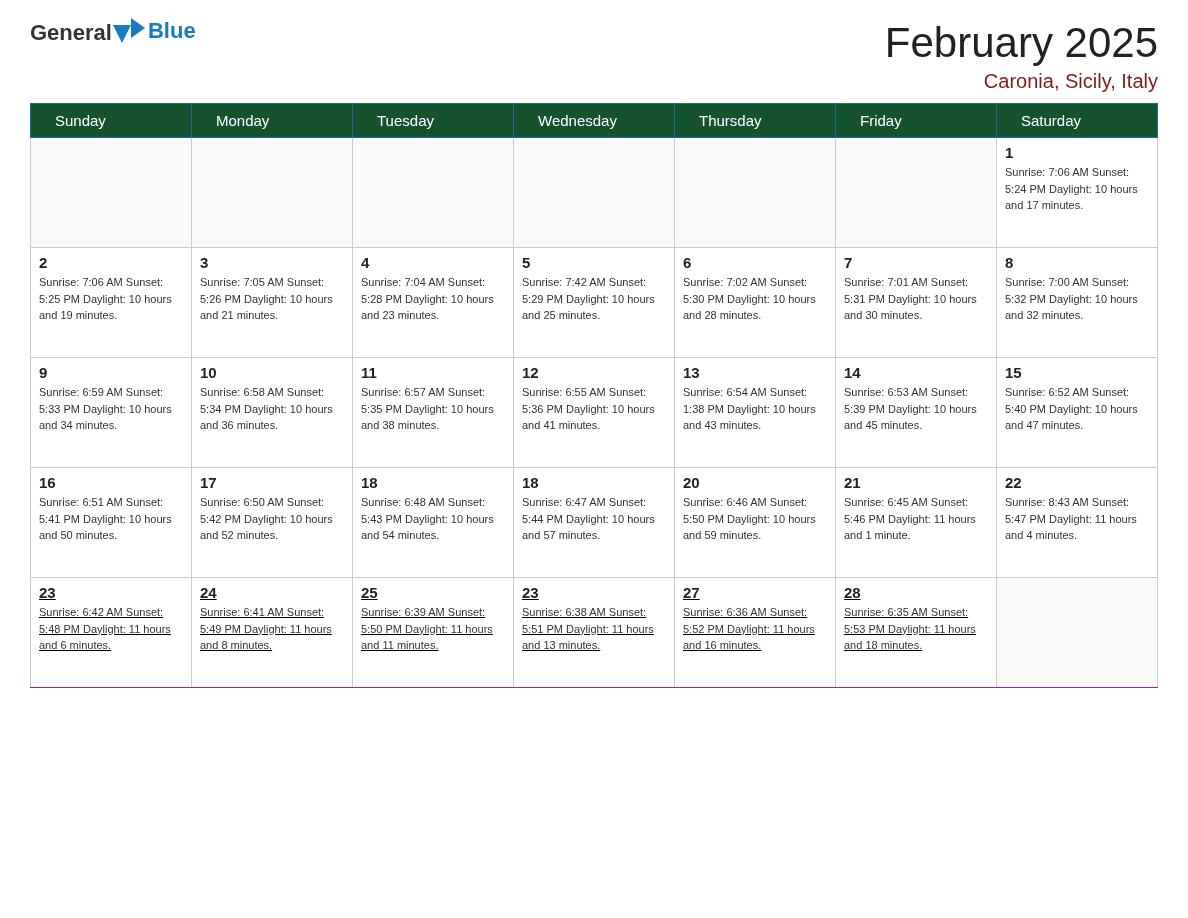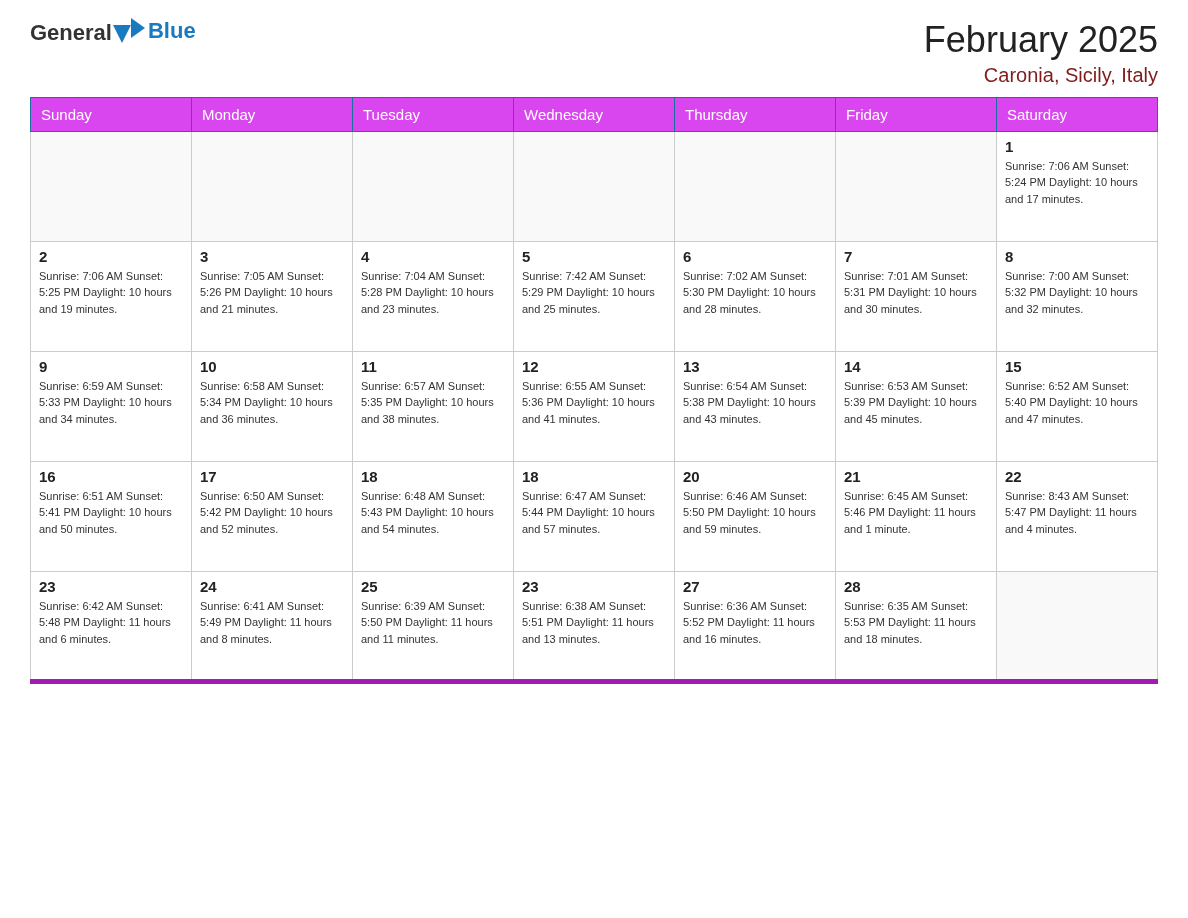--- a/index.html
+++ b/index.html
@@ -31,39 +31,39 @@
       flex-direction: row;
     }
     .logo-top {
       display: flex;
       align-items: center;
     }
     .title-area {
       text-align: right;
     }
     .calendar-title {
-      font-size: 36px;
+      font-size: 42px;
       font-weight: normal;
       color: #222;
       line-height: 1.1;
     }
     .calendar-subtitle {
       font-size: 20px;
       color: #7f1d1d;
       margin-top: 4px;
     }
     .calendar {
       width: 100%;
       border-collapse: collapse;
       margin-top: 6px;
     }
     .calendar th {
-      background-color: #d946ef;
+      background-color: #14532d;
       color: #fff;
-      padding: 8px 10px;
+      padding: 8px 24px;
       font-size: 15px;
       font-weight: normal;
       text-align: left;
       border: 1px solid #1a6fa0;
     }
     .calendar td {
       border: 1px solid #ccc;
       vertical-align: top;
       padding: 6px 8px;
       width: calc(100% / 7);
@@ -78,21 +78,22 @@
     }
     .day-info {
       font-size: 11px;
       color: #333;
       line-height: 1.5;
     }
     .empty-cell {
       background: #f9f9f9;
     }
     tr:last-child td {
-      border-bottom: 5px solid #a21caf;
+      border-bottom: 1px solid #a21caf;
+      text-decoration: underline;
     }
     .logo-blue-line {
       display: flex;
       align-items: flex-start;
       margin-top: -2px;
     }
   </style>
 </head>
 <body>
 
@@ -221,21 +222,21 @@
         <td>
           <div class="day-number">12</div>
           <div class="day-info">Sunrise: 6:55 AM
 Sunset: 5:36 PM
 Daylight: 10 hours
 and 41 minutes.</div>
         </td>
         <td>
           <div class="day-number">13</div>
           <div class="day-info">Sunrise: 6:54 AM
-Sunset: 5:38 PM
+Sunset: 1:38 PM
 Daylight: 10 hours
 and 43 minutes.</div>
         </td>
         <td>
           <div class="day-number">14</div>
           <div class="day-info">Sunrise: 6:53 AM
 Sunset: 5:39 PM
 Daylight: 10 hours
 and 45 minutes.</div>
         </td>

